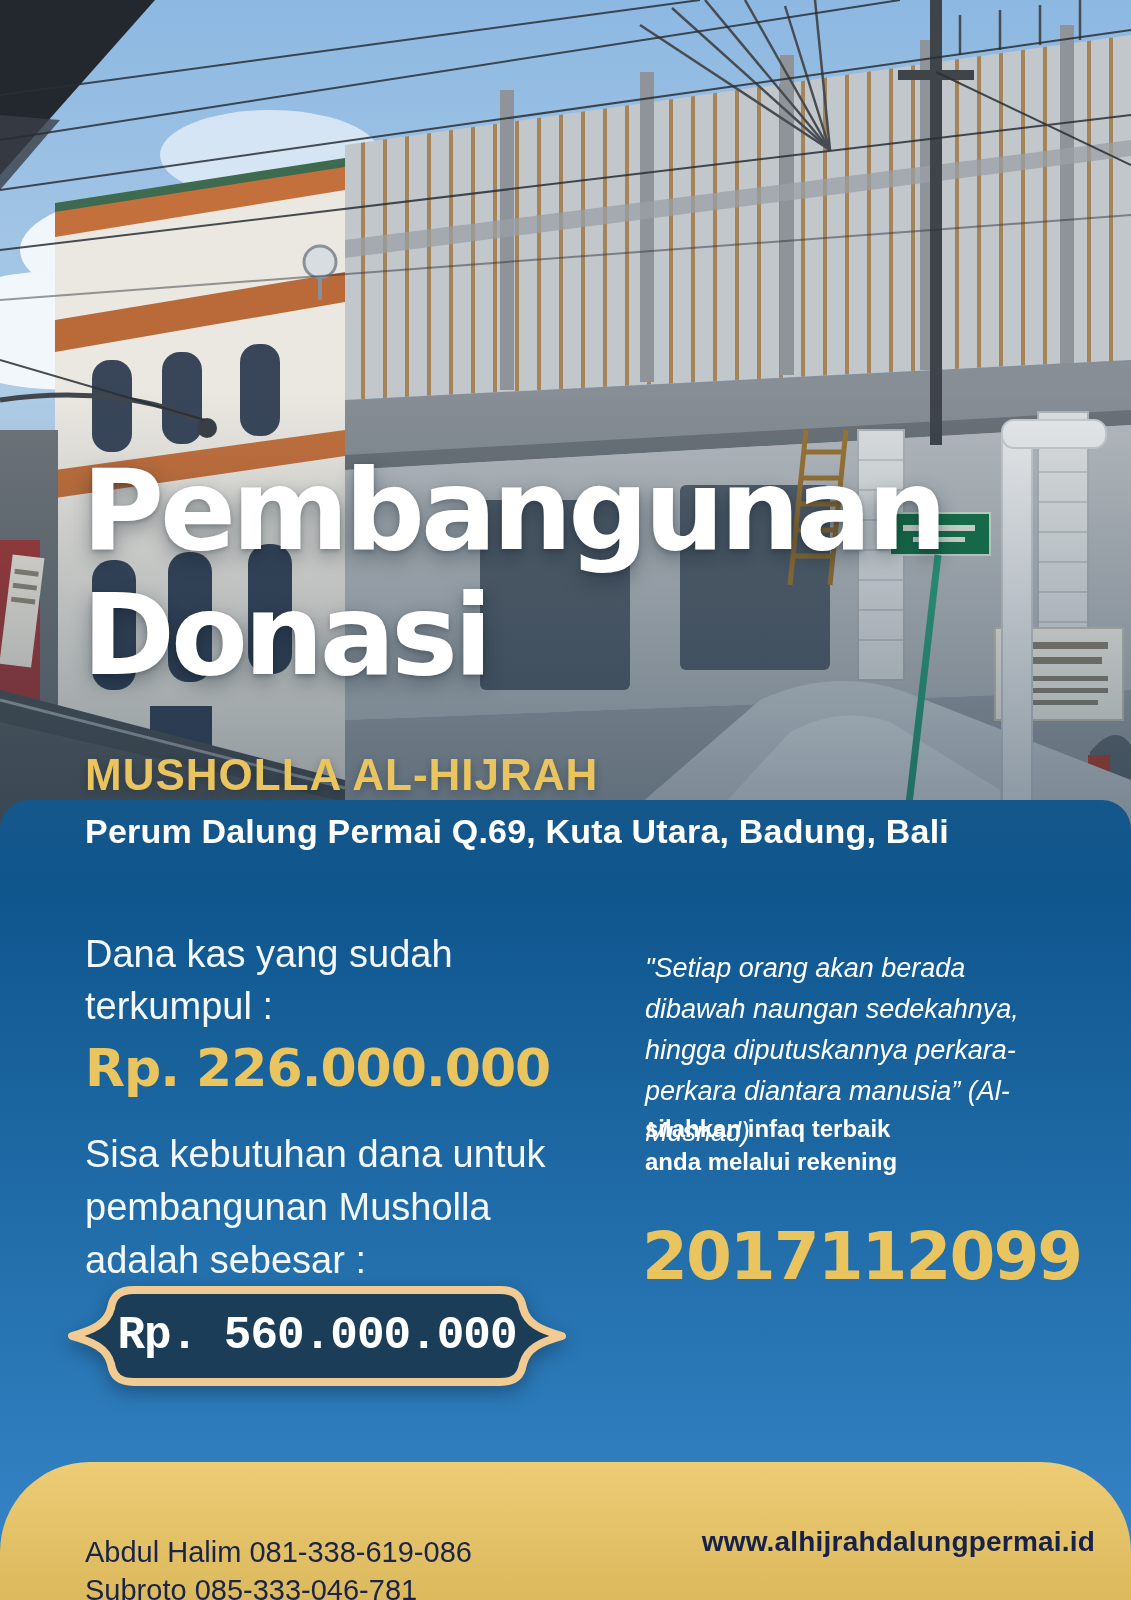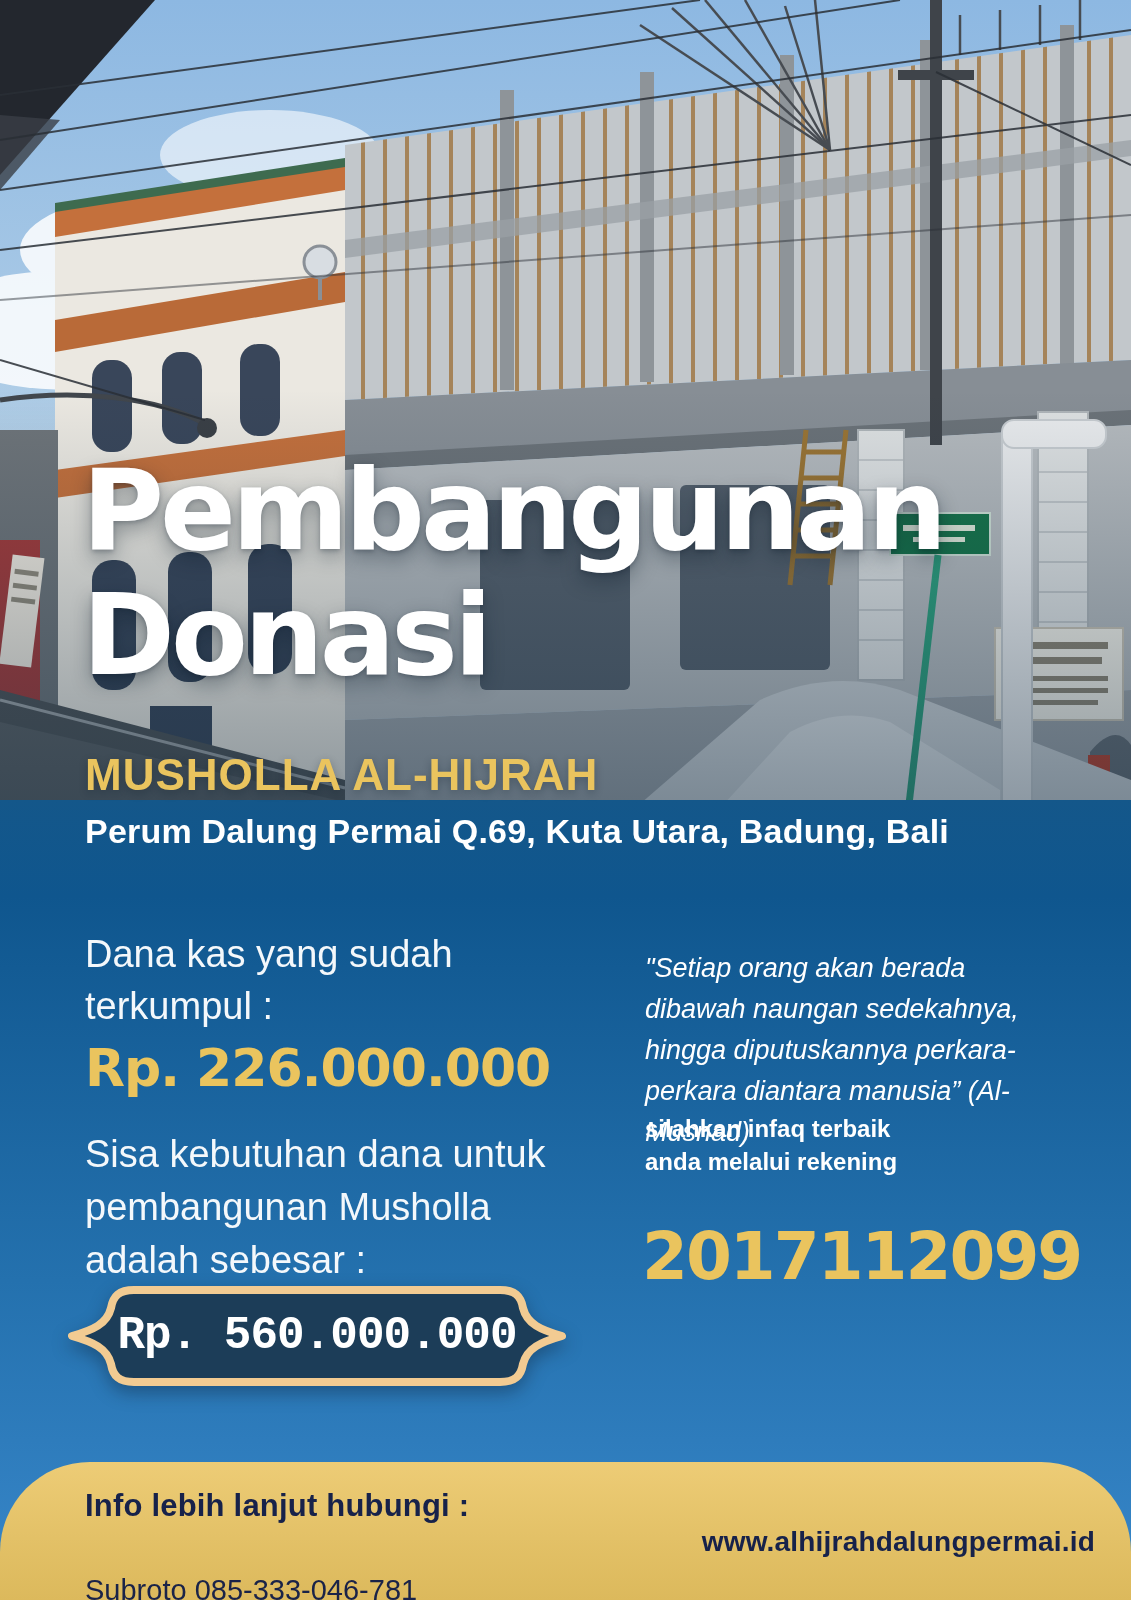--- a/index.html
+++ b/index.html
@@ -18,20 +18,21 @@
   }
   .subtitle{
     position:absolute;left:85px;top:750px;z-index:4;color:#eac45e;
     font-weight:700;font-size:44px;letter-spacing:1px;
     text-shadow:0 3px 8px rgba(10,25,40,.3);
   }
   
   .panel{
     position:absolute;left:0;top:800px;width:1131px;height:800px;z-index:2;
     background:linear-gradient(180deg,#14578a 0%,#0f568e 12%,#2471ae 60%,#3887ca 100%);
+    border-radius:29px;
   }
   .address{
     position:absolute;left:85px;top:12px;width:1000px;color:#ffffff;
     font-weight:700;font-size:34px;letter-spacing:.2px;
   }
   .collected-label{
     position:absolute;left:85px;top:128px;width:440px;color:#f4f8fb;
     font-size:38px;line-height:1.38;font-weight:400;
   }
   .collected-amount{
@@ -278,18 +279,18 @@
     </div>
 
     <div class="quote">"Setiap orang akan berada dibawah naungan sedekahnya, hingga diputuskannya perkara-perkara diantara manusia” (Al-Musnad)</div>
 
     <div class="cta">silahkan infaq terbaik
 anda melalui rekening</div>
     <div class="account-number">2017112099</div>
   </div>
 
   <div class="footer">
-    <div class="contact-heading">Info lebih lanjut hubungi :</div>
+    <div class="contact-1">Abdul Halim 081-338-619-086</div>
     <div class="contact-2">Subroto 085-333-046-781</div>
     <div class="website">www.alhijrahdalungpermai.id</div>
   </div>
 
 </div>
 
 </body></html>

